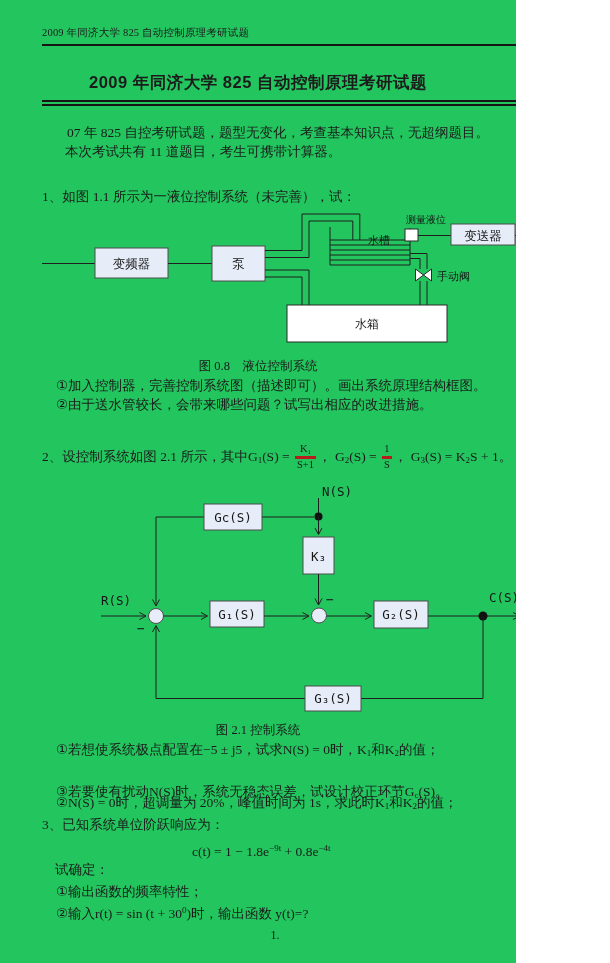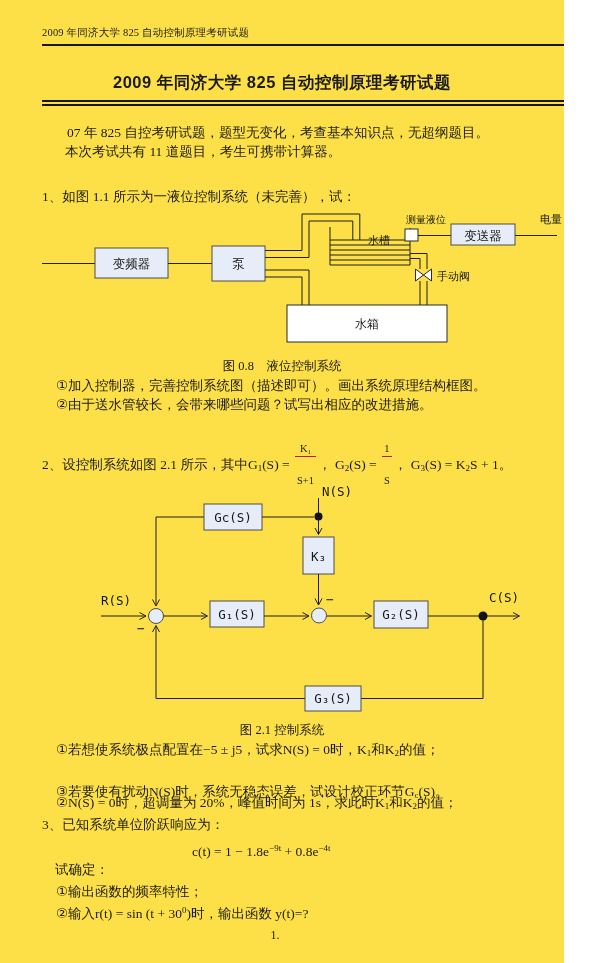--- a/index.html
+++ b/index.html
@@ -1,31 +1,31 @@
 <!DOCTYPE html>
 <html><head>
 <meta charset="utf-8">
 <style>
   html,body{margin:0;padding:0;background:#ffffff;}
-  .page{position:relative;width:564px;height:963px;background:#fde047;overflow:hidden;
+  .page{position:relative;width:516px;height:963px;background:#22c55e;overflow:hidden;
         font-family:"Liberation Serif","DejaVu Serif","DejaVu Sans",serif;color:#1b1b1b;}
   .abs{position:absolute;white-space:pre;}
   .body-text{font-size:13.5px;line-height:17px;}
   .hdr{font-size:10.5px;letter-spacing:.2px;}
   .rule{position:absolute;background:#161616;}
   .title{font-family:"Liberation Sans","DejaVu Sans",sans-serif;font-weight:bold;
          font-size:16.5px;letter-spacing:.5px;width:100%;text-align:center;}
   .center{width:100%;text-align:center;white-space:pre;}
   .caption{font-size:12.5px;}
   sub{font-size:9px;vertical-align:-2px;}
   sup{font-size:9px;vertical-align:5px;}
   .frac{display:inline-block;vertical-align:middle;text-align:center;
         font-size:10.5px;line-height:1.2;margin:0 2px;transform:translateY(-1px);}
-  .frac .num{display:block;border-bottom:1px solid #b91c1c;padding:0 2px;}
-  .frac .den{display:block;padding:0 2px;margin-top:18px;}
+  .frac .num{display:block;border-bottom:3px solid #b91c1c;padding:0 2px;}
+  .frac .den{display:block;padding:0 2px;}
   .seg span{white-space:pre;}
   svg{position:absolute;}
   .ln{stroke:#1f1f1f;stroke-width:1;fill:none;}
   .bx{fill:#e7edf8;stroke:#4d4d4d;stroke-width:1;}
   .wbx{fill:#ffffff;stroke:#2a2a2a;stroke-width:1;}
   .svgtxt{fill:#161616;font-family:"Liberation Serif","DejaVu Serif","DejaVu Sans",serif;}
   .monotxt{fill:#161616;font-family:"DejaVu Sans Mono","Liberation Mono",monospace;}
   .dot{fill:#111;stroke:none;}
 </style>
 </head>

